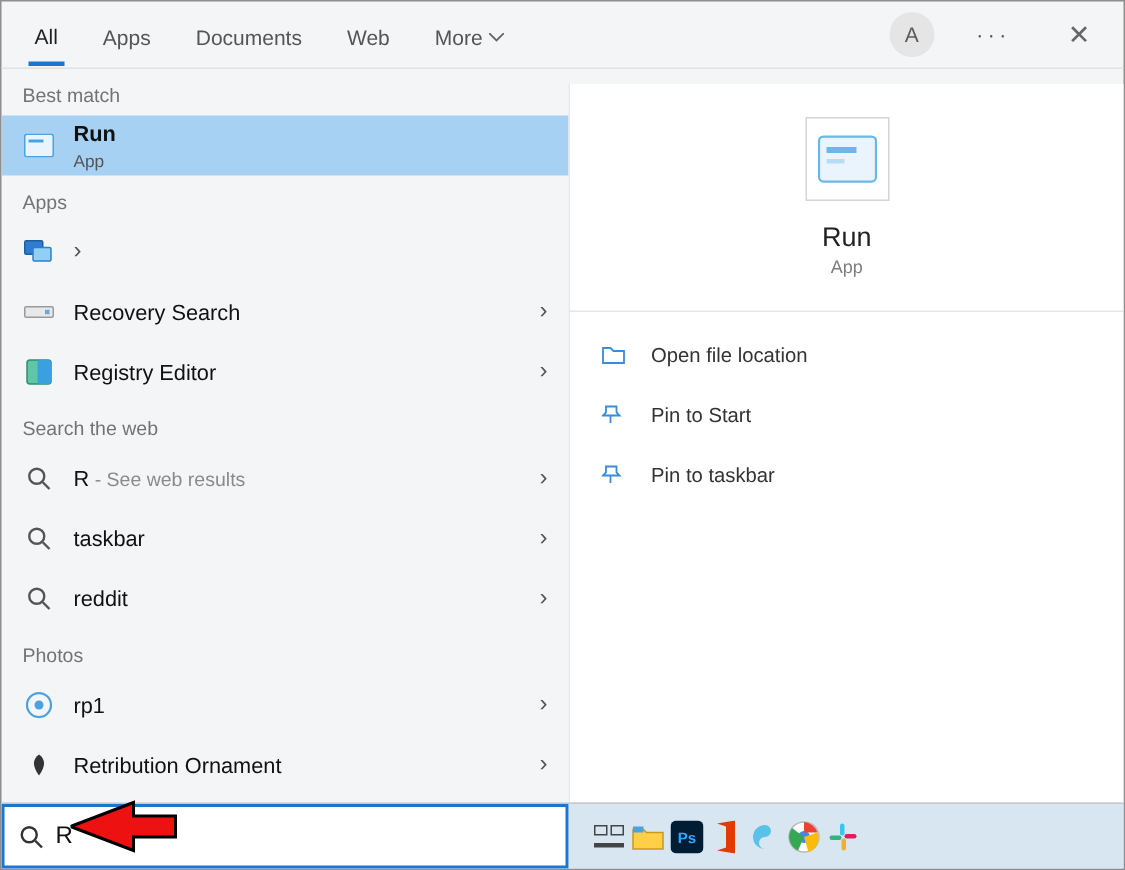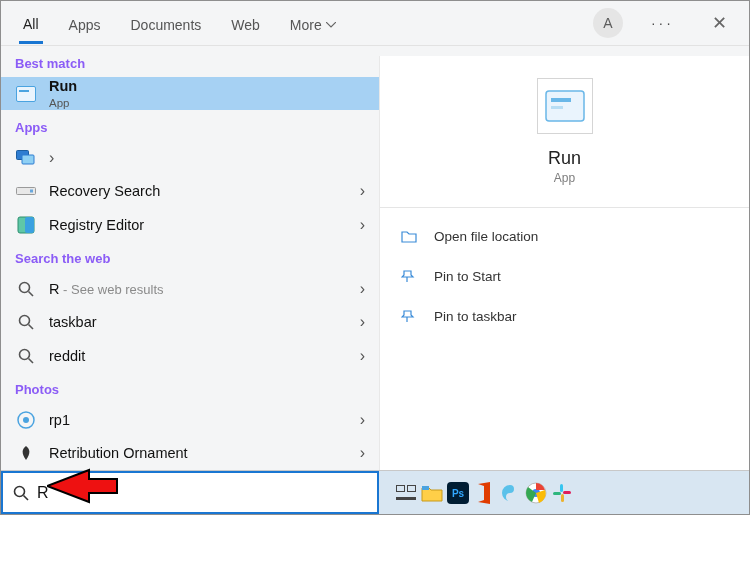--- a/index.html
+++ b/index.html
@@ -1,33 +1,33 @@
 <!DOCTYPE html>
 <html><head>
 <meta charset="utf-8">
 <style>
   * { margin: 0; padding: 0; box-sizing: border-box; }
   body { font-family: "Segoe UI", Arial, sans-serif; font-size: 14px; color: #1a1a1a; background: #fff; width: 750px; height: 580px; overflow: hidden; position: relative; }
-  .window { width: 750px; height: 515px; border: 1px solid #8e8e8e; background: #f4f5f6; position: relative; display: flex; flex-direction: column; }
+  .window { width: 750px; height: 580px; border: 1px solid #8e8e8e; background: #f4f5f6; position: relative; display: flex; flex-direction: column; }
 
   
   .tabs { display: flex; align-items: center; height: 45px; padding: 0 18px 0 18px; color: #555; gap: 22px; border-bottom: 1px solid #e2e2e2; position: relative; }
   .tab { padding: 13px 4px 9px 4px; cursor: pointer; color: #555; font-size: 14px; }
   .tab.active { color: #1f1f1f; border-bottom: 3px solid #1976d2; font-weight: 500; }
   .tab-more { display: inline-flex; align-items: center; gap: 4px; }
   .spacer { flex: 1; }
   .avatar { width: 30px; height: 30px; border-radius: 50%; background: #e5e5e5; display: flex; align-items: center; justify-content: center; color: #5b5b5b; font-size: 14px; }
   .ellipsis { letter-spacing: 3px; color: #4b4b4b; padding: 0 6px; cursor: pointer; }
   .close-ch { font-size: 18px; color: #666; padding: 0 4px 0 10px; cursor: pointer; }
 
   .content { display: flex; flex: 1; min-height: 0; }
   .left { width: 378px; display: flex; flex-direction: column; position: relative; overflow: hidden; }
   .right { flex: 1; background: #ffffff; border-left: 1px solid #e8e8e8; margin: 10px 0 0 0; padding: 0; overflow: hidden; }
 
-  .section-label { font-weight: 700; font-size: 13px; padding: 10px 14px 6px 14px; color: #8b5cf6; }
+  .section-label { font-weight: 400; font-size: 13px; padding: 10px 14px 6px 14px; color: #737373; }
   .row { display: flex; align-items: center; height: 40px; padding: 0 14px; cursor: pointer; position: relative; }
   .row.sel { background: #a6d1f3; }
   .row .ic { width: 22px; height: 22px; flex: 0 0 22px; margin-right: 12px; display: flex; align-items: center; justify-content: center; }
   .row .txt { flex: 1; }
   .row .txt .t1 { font-size: 14.5px; color: #111; }
   .row .txt .t1 b { font-weight: 600; }
   .row .txt .t2 { font-size: 11.5px; color: #555; }
   .row .chev { color: #555; font-size: 16px; }
   .muted { color: #8a8a8a; font-size: 13px; }
 

